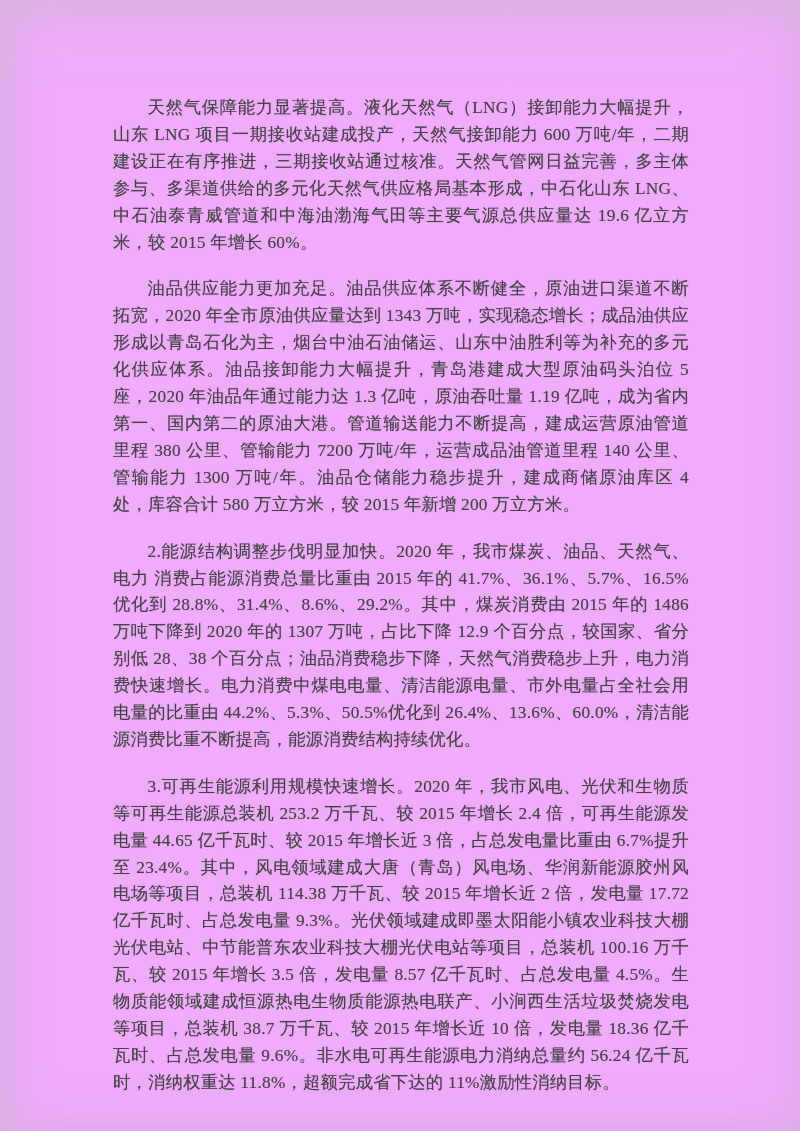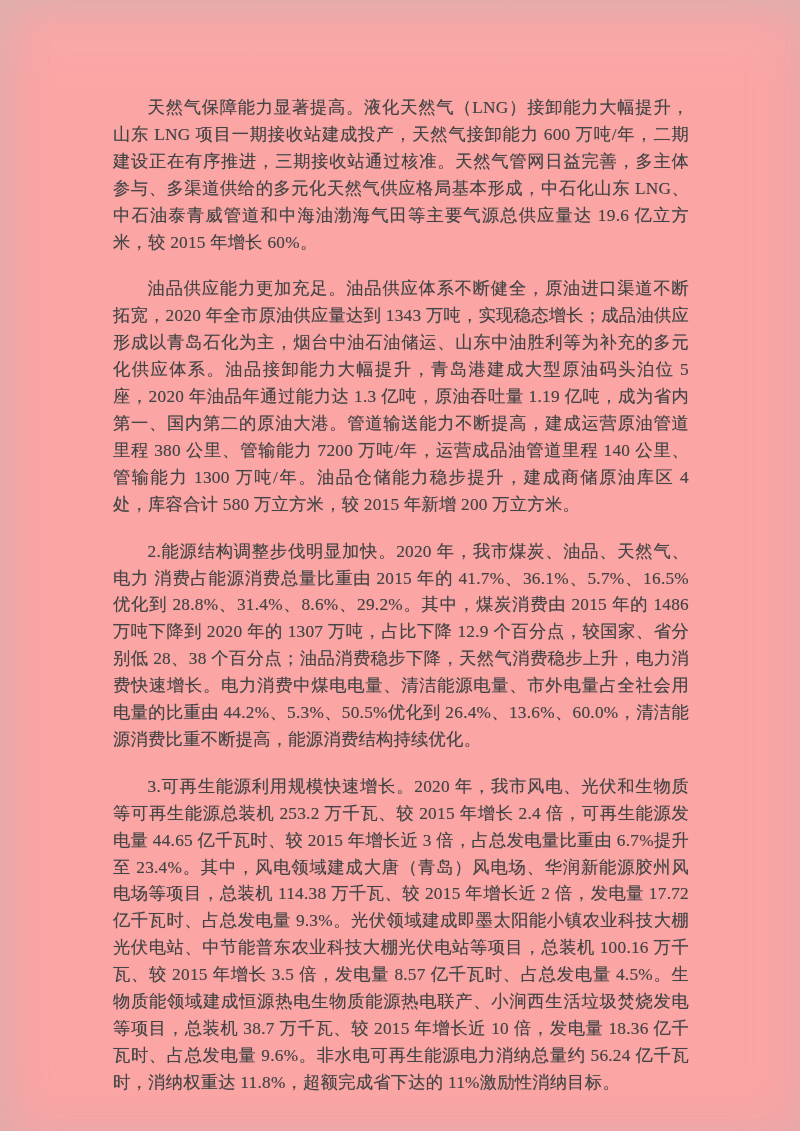--- a/index.html
+++ b/index.html
@@ -12,21 +12,21 @@
     position: relative;
     background: #f2f2f1;
     overflow: hidden;
   }
   .scan-page {
     position: absolute;
     left: 0;
     top: 0;
     width: 800px;
     height: 1131px;
-    background: #fca5a5;
+    background: #f0abfc;
     
     box-shadow:
       inset 0 0 55px rgba(175, 175, 172, 0.22),
       inset 18px 0 35px rgba(190, 190, 188, 0.14),
       inset 0 14px 28px rgba(190, 190, 188, 0.16);
   }
   .scan-page::after {
     
     content: "";
     position: absolute;

